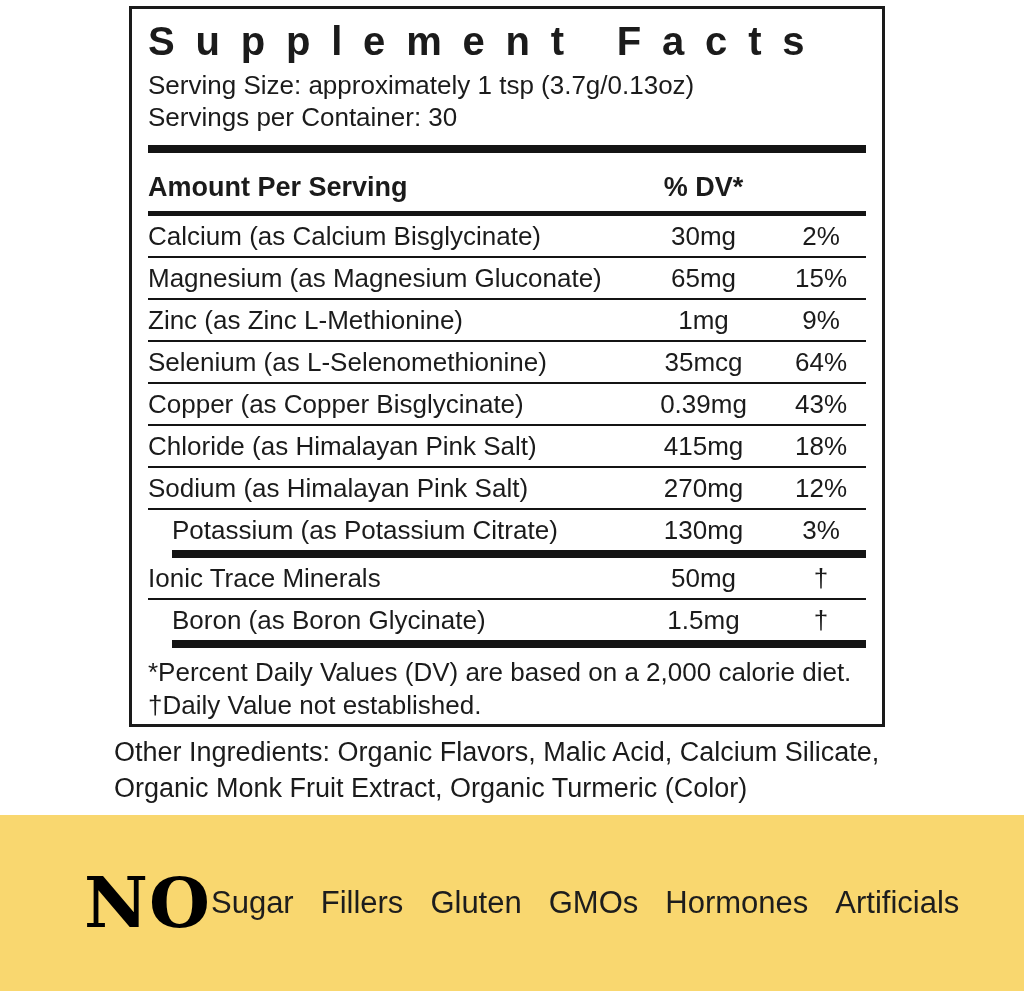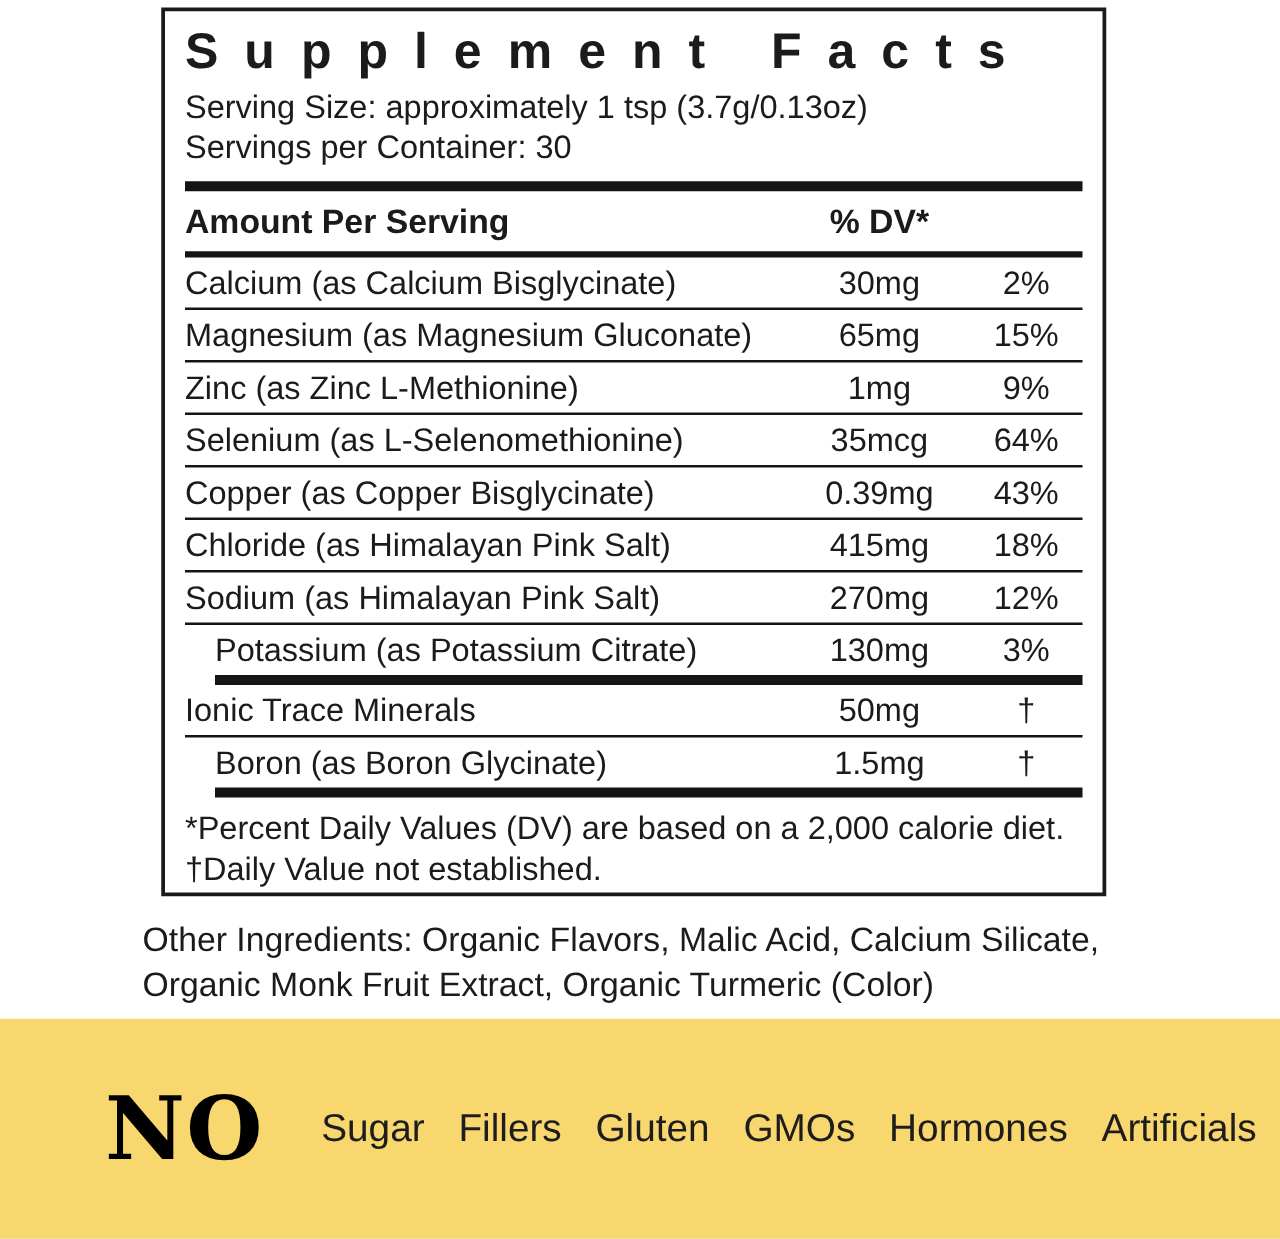--- a/index.html
+++ b/index.html
@@ -37,20 +37,21 @@
     border-bottom: 8px solid #141414;
   }
   .thead-row {
     display: flex;
     align-items: flex-end;
     font-size: 27px;
     font-weight: bold;
     line-height: 32px;
     padding: 8px 0;
     border-bottom: 5px solid #141414;
+    margin-top: 10px;
   }
   .nutrient-row {
     display: flex;
     align-items: flex-start;
     font-size: 26px;
     line-height: 30px;
     padding: 5px 0 5px 0;
     border-bottom: 2px solid #141414;
   }
   .nutrient-row.thick { border-bottom: 8px solid #141414; margin-left: 24px; }
@@ -89,21 +90,20 @@
     font-weight: bold;
     font-size: 70px;
     line-height: 1;
     margin-left: 84px;
     letter-spacing: 1px;
     color: #000000;
   }
   .claims {
     display: flex;
     gap: 27px;
-    margin-left: 46px;
     font-size: 31px;
     color: #1d1d1d;
   }
 </style>
 </head>
 <body>
 
 <div class="facts-box">
   <div class="panel-title">Supplement Facts</div>
 

